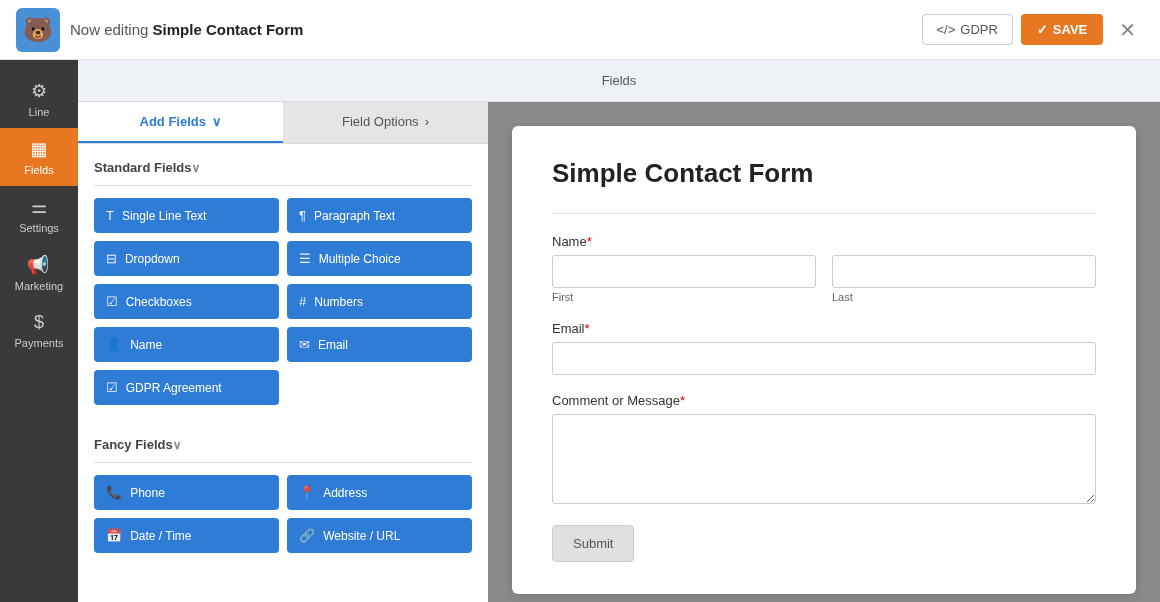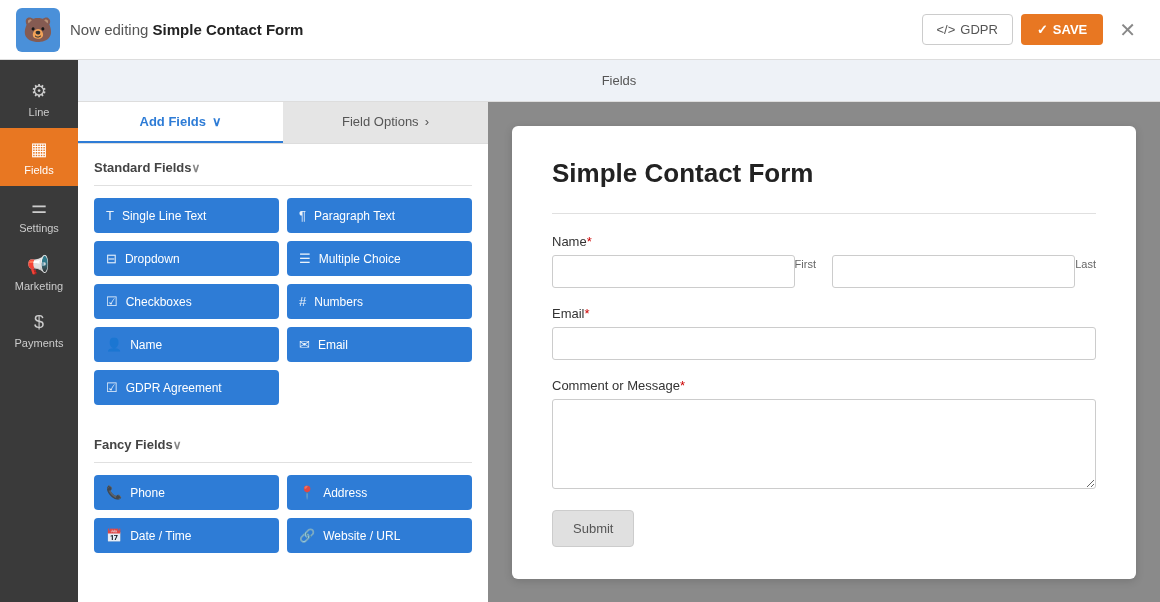--- a/index.html
+++ b/index.html
@@ -172,21 +172,21 @@
       box-shadow: 0 2px 8px rgba(0,0,0,0.15);
     }
     .form-title { font-size: 26px; font-weight: 700; color: #222; margin-bottom: 24px; }
     .form-divider { height: 1px; background: #e0e0e0; margin-bottom: 20px; }
 
     .form-field { margin-bottom: 18px; }
     .form-label { font-size: 13px; color: #333; margin-bottom: 6px; display: block; }
     .form-label .required { color: #c00; }
 
     .name-row { display: flex; gap: 16px; }
-    .name-col { flex: 1; display: flex; flex-direction: row; }
+    .name-col { flex: 1; display: flex; flex-direction: column; }
     .sub-label { font-size: 11px; color: #666; margin-top: 3px; }
 
     .form-input {
       width: 100%; border: 1px solid #ccc; border-radius: 3px;
       padding: 8px 10px; font-size: 13px; color: #333;
       background: #fff;
     }
     .form-textarea {
       width: 100%; border: 1px solid #ccc; border-radius: 3px;
       padding: 8px 10px; font-size: 13px; color: #333;

